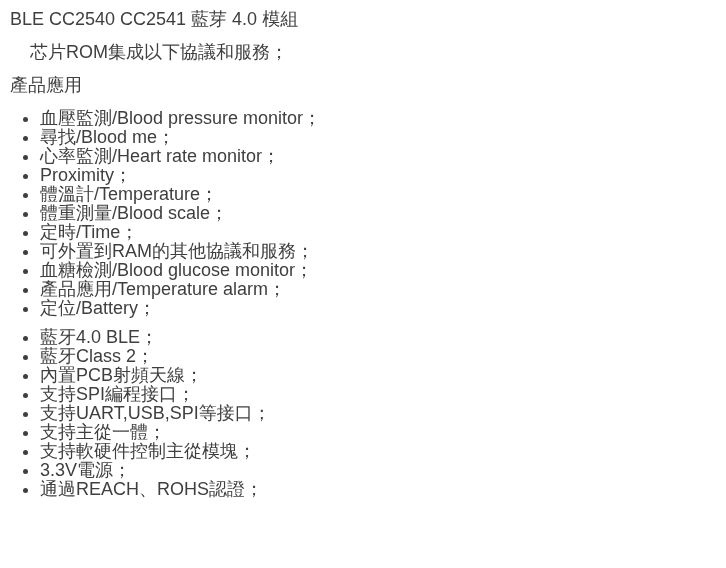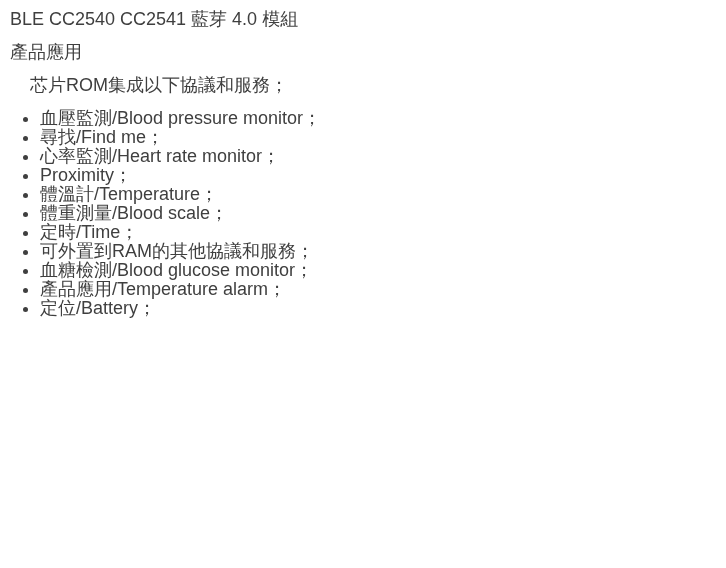--- a/index.html
+++ b/index.html
@@ -45,34 +45,45 @@
     padding: 0;
   }
 </style>
 </head>
 <body>
 
 <div class="page">
 
   <p class="para first">BLE CC2540 CC2541 藍芽 4.0 模組</p>
 
+  <p class="para indent-1">芯片ROM集成以下協議和服務；</p>
+
   <p class="para">產品應用</p>
-
-  <p class="para indent-1">芯片ROM集成以下協議和服務；</p>
 
 
   <ul class="disc">
     <li>血壓監測/Blood pressure monitor；</li>
-    <li>尋找/Find me；</li>
+    <li>尋找/Blood me；</li>
     <li>心率監測/Heart rate monitor；</li>
     <li>Proximity；</li>
     <li>體溫計/Temperature；</li>
     <li>體重測量/Blood scale；</li>
     <li>定時/Time；</li>
     <li>可外置到RAM的其他協議和服務；</li>
     <li>血糖檢測/Blood glucose monitor；</li>
     <li>產品應用/Temperature alarm；</li>
     <li>定位/Battery；</li>
   </ul>
 
 
+  <ul class="disc">
+    <li>藍牙4.0 BLE；</li>
+    <li>藍牙Class 2；</li>
+    <li>內置PCB射頻天線；</li>
+    <li>支持SPI編程接口；</li>
+    <li>支持UART,USB,SPI等接口；</li>
+    <li>支持主從一體；</li>
+    <li>支持軟硬件控制主從模塊；</li>
+    <li>3.3V電源；</li>
+    <li>通過REACH、ROHS認證；</li>
+  </ul>
 
 </div>
 
 </body></html>

